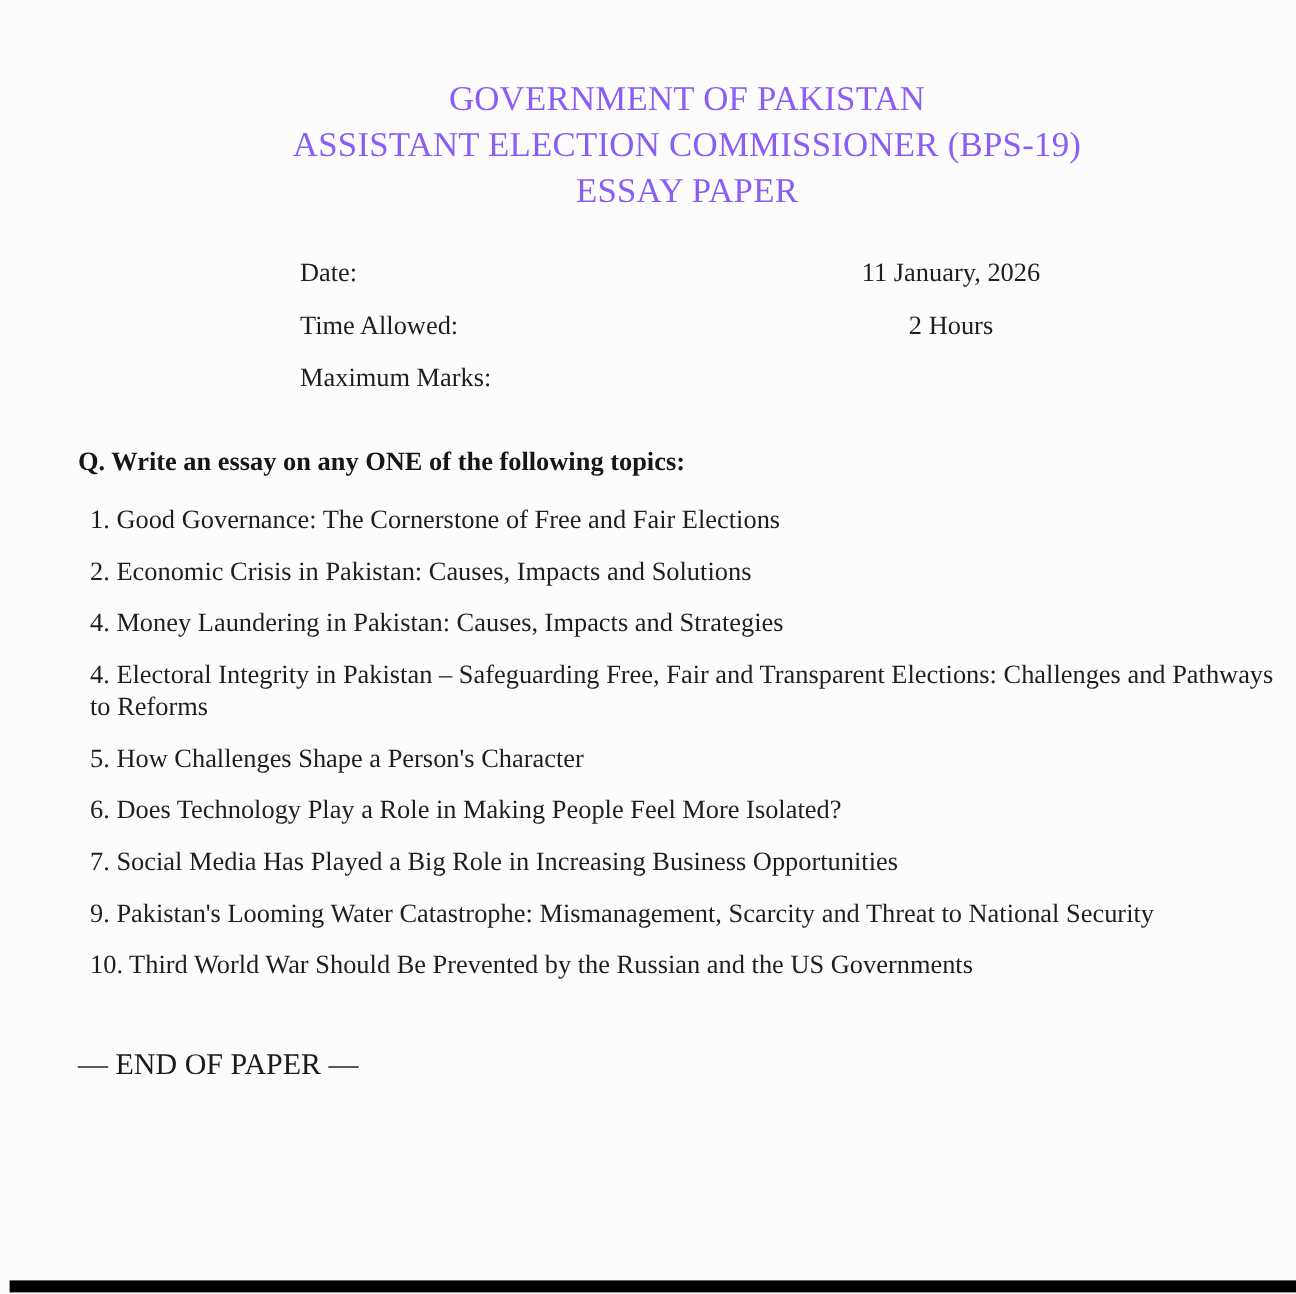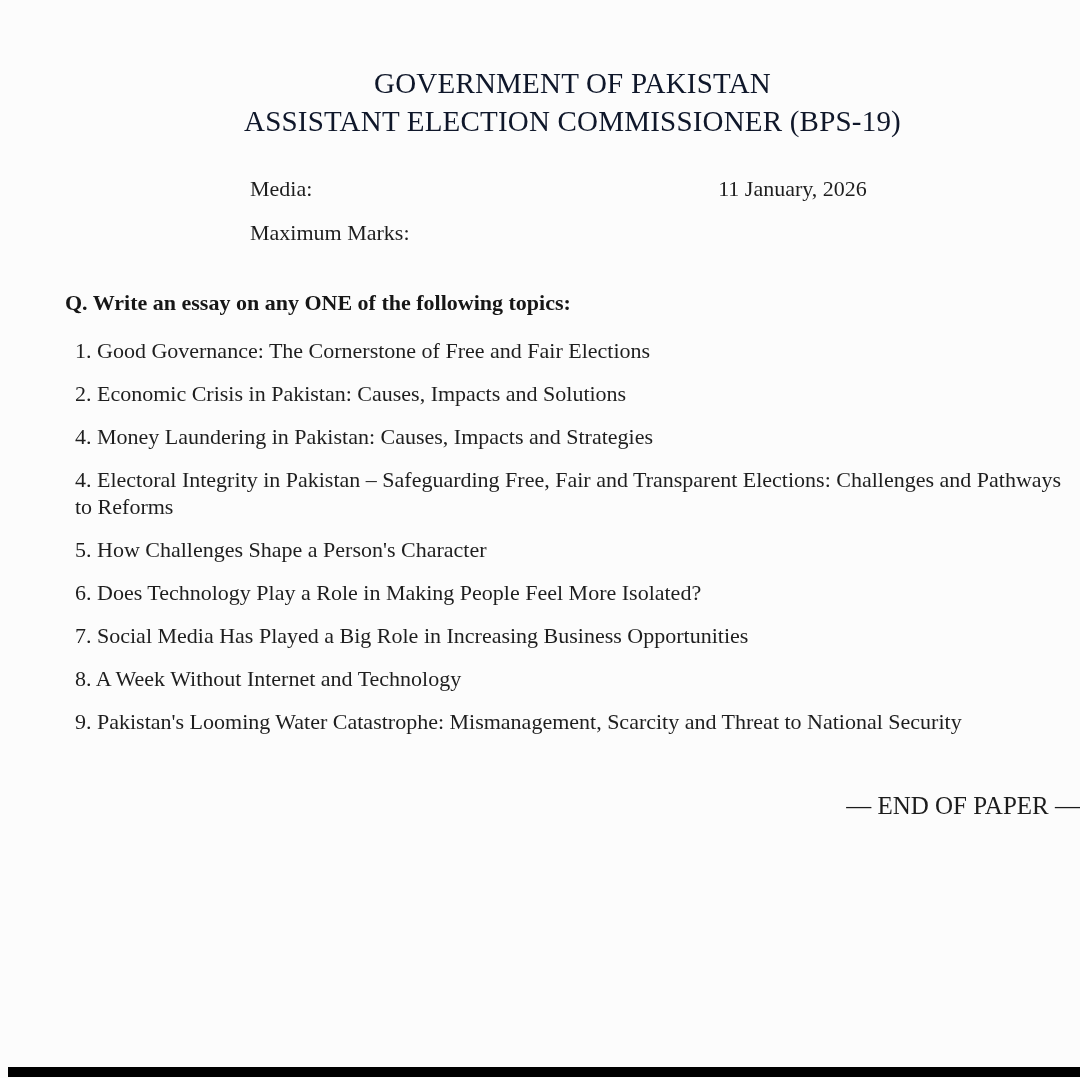--- a/index.html
+++ b/index.html
@@ -24,21 +24,21 @@
     top: 0;
     width: 1015px;
   }
   .header {
     margin-top: 64px;
     text-align: center;
     font-size: 29px;
     line-height: 38px;
     font-weight: normal;
     letter-spacing: 0.2px;
-    color: #0f172a;
+    color: #8b5cf6;
   }
   .meta {
     margin-top: 36px;
     margin-left: 185px;
     font-size: 22px;
   }
   .meta-row {
     display: flex;
     line-height: 26px;
     margin-bottom: 18px;
@@ -65,21 +65,21 @@
   }
   .topic {
     font-size: 22px;
     line-height: 27px;
     margin-bottom: 16px;
     color: #1e1e1e;
     margin-left: 10px;
   }
   .footer {
     margin-top: 56px;
-    text-align: right;
+    text-align: left;
     font-size: 25px;
     line-height: 30px;
     color: #1c1c1c;
   }
   .bottom-bar {
     position: absolute;
     left: 8px;
     right: 0;
     bottom: 1px;
     height: 10px;
@@ -88,45 +88,50 @@
 </style>
 </head>
 <body>
 
 <div class="photo">
   <div class="page">
 
     <header class="header">
       <div>GOVERNMENT OF PAKISTAN</div>
       <div>ASSISTANT ELECTION COMMISSIONER (BPS-19)</div>
+      <div>ESSAY PAPER</div>
     </header>
 
     <section class="meta">
       <div class="meta-row">
-        <span class="meta-label">Media:</span>
+        <span class="meta-label">Date:</span>
         <span class="meta-value">11 January, 2026</span>
+      </div>
+      <div class="meta-row">
+        <span class="meta-label">Time Allowed:</span>
+        <span class="meta-value">2 Hours</span>
       </div>
       <div class="meta-row">
         <span class="meta-label">Maximum Marks:</span>
         <span class="meta-value"></span>
       </div>
     </section>
 
     <p class="question">Q. Write an essay on any ONE of the following topics:</p>
 
     <ol class="topics">
       <li class="topic">1. Good Governance: The Cornerstone of Free and Fair Elections</li>
       <li class="topic">2. Economic Crisis in Pakistan: Causes, Impacts and Solutions</li>
       <li class="topic">4. Money Laundering in Pakistan: Causes, Impacts and Strategies</li>
       <li class="topic">4. Electoral Integrity in Pakistan – Safeguarding Free, Fair and Transparent Elections: Challenges and Pathways to Reforms</li>
       <li class="topic">5. How Challenges Shape a Person's Character</li>
       <li class="topic">6. Does Technology Play a Role in Making People Feel More Isolated?</li>
       <li class="topic">7. Social Media Has Played a Big Role in Increasing Business Opportunities</li>
-      <li class="topic">8. A Week Without Internet and Technology</li>
       <li class="topic">9. Pakistan's Looming Water Catastrophe: Mismanagement, Scarcity and Threat to National Security</li>
+      <li class="topic">10. Third World War Should Be Prevented by the Russian and the US Governments</li>
     </ol>
 
     <div class="footer">— END OF PAPER —</div>
 
   </div>
 
   <div class="bottom-bar"></div>
 </div>
 
 </body></html>

